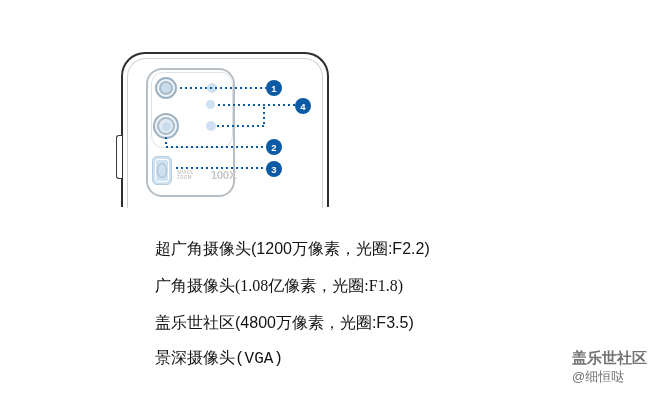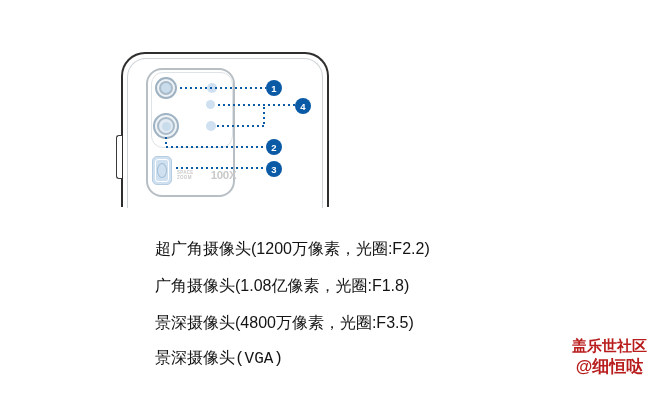--- a/index.html
+++ b/index.html
@@ -70,25 +70,25 @@
   .badge{
     width:16px;height:16px;border-radius:50%;background:var(--blue);color:#fff;
     font-size:9.5px;font-weight:bold;display:flex;align-items:center;justify-content:center;
   }
   .badge-1{left:266px;top:80px;}
   .badge-4{left:295px;top:98px;}
   .badge-2{left:266px;top:139px;}
   .badge-3{left:266px;top:161px;}
   
   .spec{left:107px;font-size:16px;color:#141414;white-space:nowrap;margin-left:48px;}
-  .spec-1{top:239px;} .spec-2{top:276px;} .spec-3{top:313px;} .spec-4{top:348px;font-family:Liberation Mono, monospace;}
+  .spec-1{top:239px;} .spec-2{top:276px;font-family:Liberation Serif, serif;} .spec-3{top:313px;} .spec-4{top:348px;font-family:Liberation Mono, monospace;}
   
-  .watermark{right:3px;top:337px;text-align:center;color:#b91c1c;line-height:1.2;}
+  .watermark{right:3px;top:349px;text-align:left;color:#737373;line-height:1.2;}
   .wm-community{font-size:15px;font-weight:bold;text-shadow:0.5px 0.5px 0 #ffffff;}
-  .wm-author{font-size:17px;font-weight:700;margin-top:2px;text-shadow:0.5px 0.5px 0 #ffffff;}
+  .wm-author{font-size:13px;font-weight:400;margin-top:2px;text-shadow:0.5px 0.5px 0 #ffffff;}
 </style>
 </head>
 <body>
 
 <div class="canvas" style="--blue: #0a5aa6; --lightblue: #cfe1f1; --ring: #9fb2c2; --muted: #c9c9c9;">
 
   <div class="abs phone-body">
     <div class="phone-inner-line"></div>
   </div>
   <div class="abs side-button"></div>
@@ -130,21 +130,21 @@
   <div class="abs dots-h line-2-h"></div>
   <div class="abs dots-h line-3"></div>
 
   <div class="abs badge badge-1">1</div>
   <div class="abs badge badge-4">4</div>
   <div class="abs badge badge-2">2</div>
   <div class="abs badge badge-3">3</div>
 
   <div class="abs spec spec-1">超广角摄像头(1200万像素，光圈:F2.2)</div>
   <div class="abs spec spec-2">广角摄像头(1.08亿像素，光圈:F1.8)</div>
-  <div class="abs spec spec-3">景深摄像头(4800万像素，光圈:F3.5)</div>
+  <div class="abs spec spec-3">盖乐世社区(4800万像素，光圈:F3.5)</div>
   <div class="abs spec spec-4">景深摄像头(VGA)</div>
 
   <div class="abs watermark">
     <div class="wm-community">盖乐世社区</div>
     <div class="wm-author">@细恒哒</div>
   </div>
 
 </div>
 
 </body></html>

